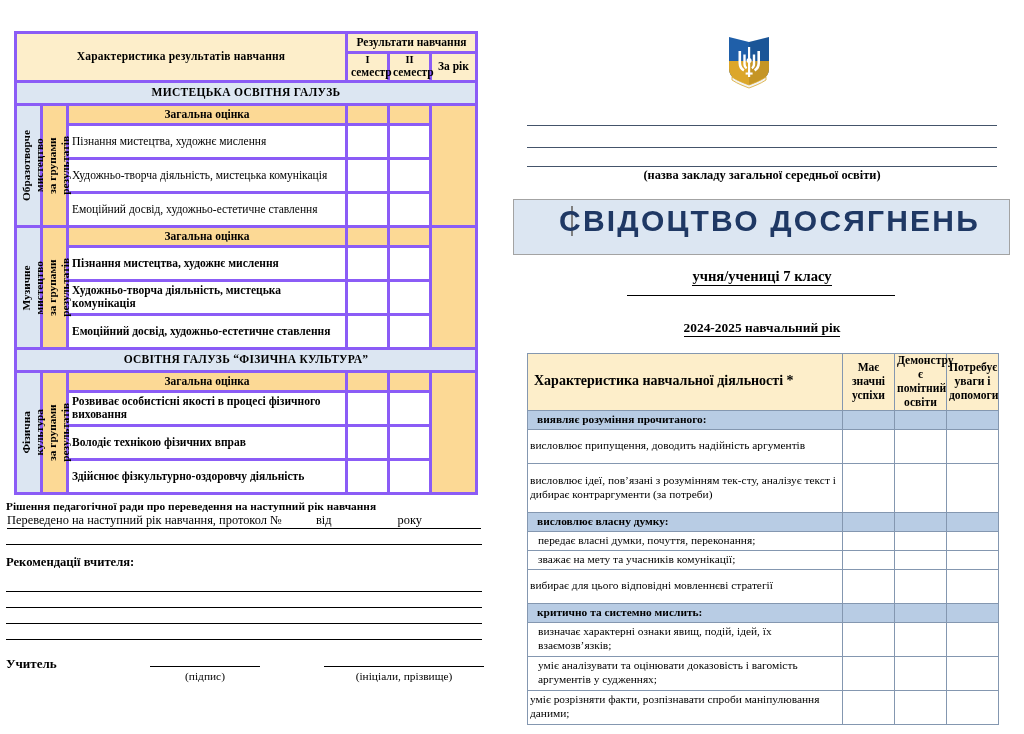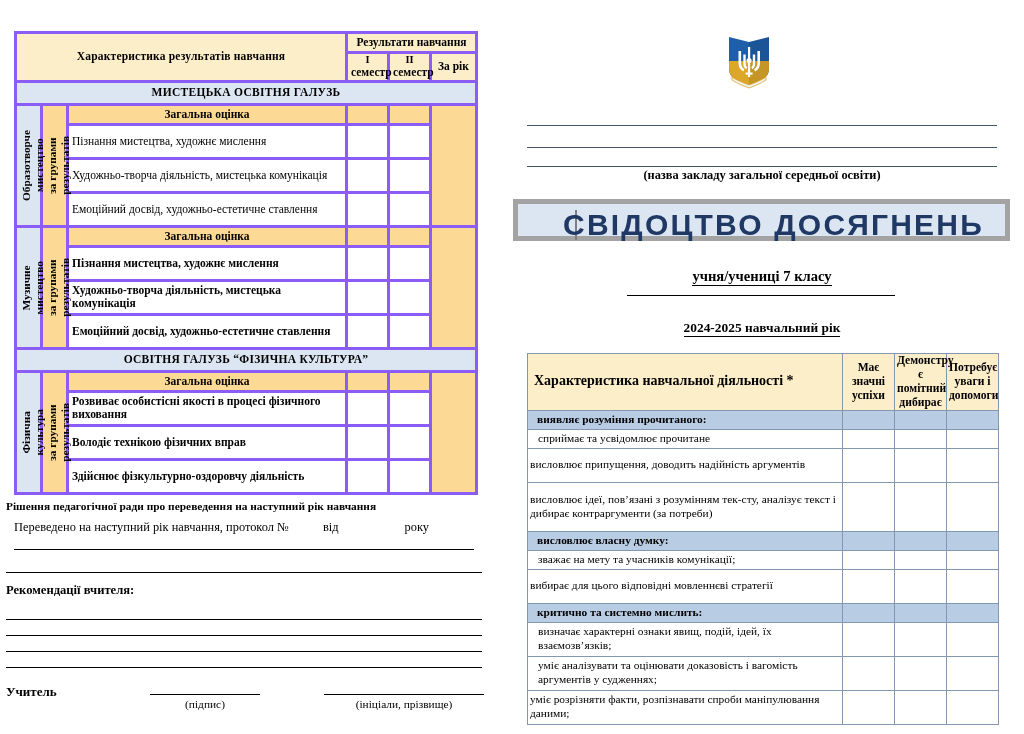--- a/index.html
+++ b/index.html
@@ -54,21 +54,21 @@
   .vwrap{
     writing-mode:vertical-rl;transform:rotate(180deg);
     font-weight:bold;font-size:11.3px;line-height:1.15;
     white-space:pre-line;text-align:center;
     margin:0 auto;
   }
 
   
   .btm{position:absolute;left:6px;top:500px;width:476px;font-size:11.3px;}
   .btm .b1{font-weight:bold;font-size:11.4px;margin:0 0 1px 0;}
-  .btm .b2{font-size:12.4px;margin:8px;padding-bottom:14px;border-bottom:1.3px solid #000;}
+  .btm .b2{font-size:12.4px;margin:1px;padding-bottom:0;border-bottom:1.3px solid #000;}
   .btm .b2 .sp1{display:inline-block;width:34px;}
   .btm .b2 .sp2{display:inline-block;width:66px;}
   .rule{border-bottom:1.6px solid #000;height:0;margin:0;}
   .sp-h{height:14px;}
   .rec{font-weight:bold;font-size:12.6px;margin:10px 0 6px 0;}
   .lines .ln{border-bottom:1.6px solid #000;height:15px;}
   .teacher-row{position:relative;height:34px;margin-top:14px;}
   .teacher-lbl{font-weight:bold;font-size:13px;position:absolute;left:0;top:2px;}
   .sig{position:absolute;top:12px;border-bottom:1.3px solid #000;}
   .sig1{left:144px;width:110px;}
@@ -85,22 +85,22 @@
   .hline{position:absolute;border-bottom:1.3px solid #44546a;height:0;}
   .hl1{left:27px;top:125px;width:470px;}
   .hl2{left:27px;top:147px;width:470px;}
   .hl3{left:27px;top:166px;width:470px;}
   .subcap{
     position:absolute;left:27px;top:168px;width:470px;text-align:center;
     font-weight:bold;font-size:12.4px;
   }
 
   .titlebar{
-    position:absolute;left:13px;top:199px;width:497px;height:42px;
-    background:#dce6f2;border:5px solid #a3a3a3;box-sizing:border-box;
+    position:absolute;left:13px;top:199px;width:497px;height:56px;
+    background:#dce6f2;border:1px solid #a3a3a3;box-sizing:border-box;
   }
   .titlebar .cursor{
     position:absolute;left:57px;top:6px;width:2px;height:30px;background:#7f7f7f;
   }
   .titlebar .tt{
     position:absolute;left:0;top:0;width:497px;height:42px;
     display:flex;align-items:center;justify-content:center;
     font-family:"Liberation Sans", sans-serif;
     font-weight:bold;font-size:30px;color:#1f3864;letter-spacing:2.2px;
     padding-left:14px;box-sizing:border-box;
@@ -354,59 +354,59 @@
         <tr>
           <td class="a-hdr left">Характеристика навчальної діяльності *</td>
           <td class="a-hdr small">
             <span>Має</span><br>
             <span>значні</span><br>
             <span>успіхи</span>
           </td>
           <td class="a-hdr small">
             <span>Демонстру</span><br>
             <span>є помітний</span><br>
-            <span>дибирає</span>
+            <span>освіти</span>
           </td>
           <td class="a-hdr small">
             <span>Потребує</span><br>
             <span>уваги і</span><br>
             <span>допомоги</span>
           </td>
         </tr>
 
         <tr>
           <td class="a-group">виявляє розуміння прочитаного:</td>
           <td class="a-col g"></td>
           <td class="a-col g"></td>
           <td class="a-col g"></td>
         </tr>
         <tr>
-          <td class="a-row ind">сприймає та усвідомлює прочитане</td>
-          <td class="a-col"></td>
-          <td class="a-col"></td>
-          <td class="a-col"></td>
-        </tr>
-        <tr>
           <td class="a-row two">висловлює припущення, доводить надійність аргументів</td>
           <td class="a-col"></td>
           <td class="a-col"></td>
           <td class="a-col"></td>
         </tr>
         <tr>
           <td class="a-row three">висловлює ідеї, пов’язані з розумінням тек-сту, аналізує текст і дибирає контраргументи (за потреби)</td>
           <td class="a-col"></td>
           <td class="a-col"></td>
           <td class="a-col"></td>
         </tr>
 
         <tr>
           <td class="a-group">висловлює власну думку:</td>
           <td class="a-col g"></td>
           <td class="a-col g"></td>
           <td class="a-col g"></td>
+        </tr>
+        <tr>
+          <td class="a-row ind">передає власні думки, почуття, переконання;</td>
+          <td class="a-col"></td>
+          <td class="a-col"></td>
+          <td class="a-col"></td>
         </tr>
         <tr>
           <td class="a-row ind">зважає на мету та учасників комунікації;</td>
           <td class="a-col"></td>
           <td class="a-col"></td>
           <td class="a-col"></td>
         </tr>
         <tr>
           <td class="a-row two">вибирає для цього відповідні мовленнєві  стратегії</td>
           <td class="a-col"></td>

